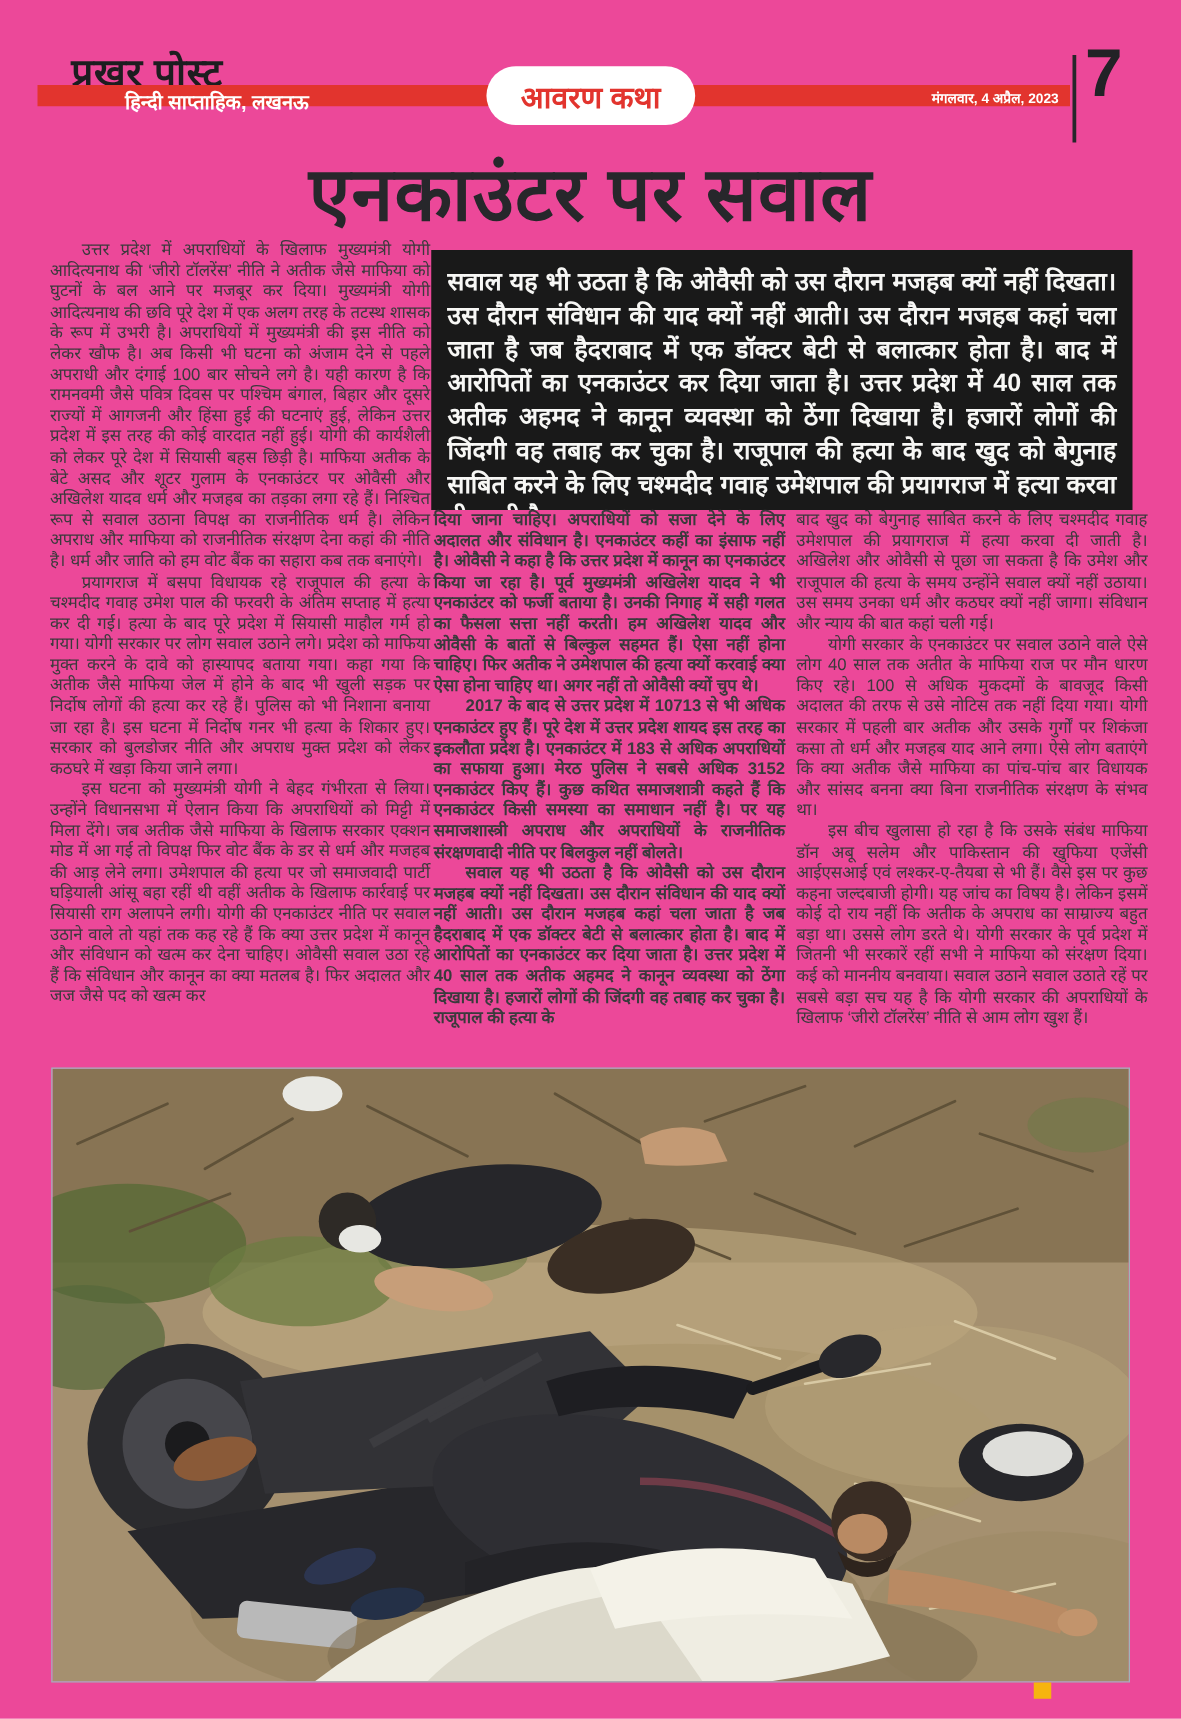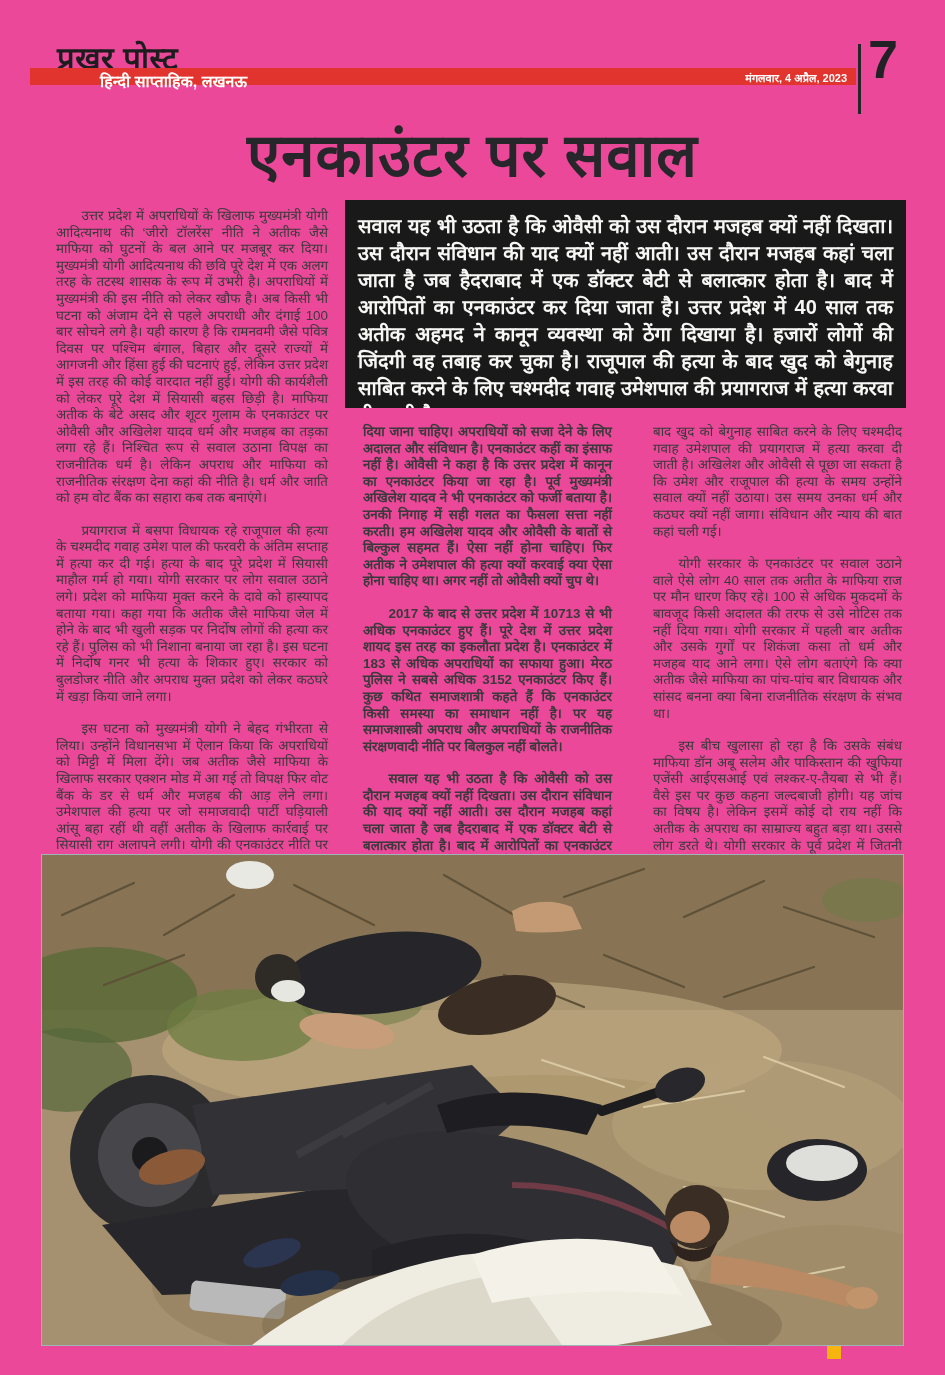--- a/index.html
+++ b/index.html
@@ -22,36 +22,37 @@
 
   
   .quote-box{position:absolute;left:345px;top:200px;width:561px;height:208px;background:#191919;box-sizing:border-box;
     padding:13px 13px;color:#f7f7f5;font-size:20px;line-height:27px;font-weight:700;text-align:justify;overflow:hidden;}
 
   
   .col{position:absolute;top:408px;width:281px;color:#3a3a3c;font-size:13.4px;line-height:16.6px;text-align:justify;}
   .col-left{left:40px;top:192px;width:304px;height:624px;}
   .col-mid{left:347px;height:398px;font-weight:bold;}
   .col-right{left:637px;height:398px;}
-  .col p{margin:16px;}
+  .col p{margin:0;}
   .col p.indent{text-indent:1.9em;}
 
   
   .photo{position:absolute;left:42px;top:855px;width:861px;height:490px;outline:1px solid #9fb4ba;}
   .photo svg{display:block;}
   .corner-square{position:absolute;left:827px;top:1346px;width:14px;height:13px;background:#f6b40e;}
 </style>
 </head>
 <body>
 
 <div class="page">
 
   <div class="masthead">प्रखर पोस्ट</div>
   <div class="redbar"></div>
   <div class="masthead-sub">हिन्दी साप्ताहिक, लखनऊ</div>
+  <div class="section-badge">आवरण कथा</div>
   <div class="issue-date">मंगलवार, 4 अप्रैल, 2023</div>
   <div class="pagenum-rule"></div>
   <div class="pagenum">7</div>
 
   <div class="headline">एनकाउंटर पर सवाल</div>
 
   <div class="quote-box">सवाल यह भी उठता है कि ओवैसी को उस दौरान मजहब क्यों नहीं दिखता। उस दौरान संविधान की याद क्यों नहीं आती। उस दौरान मजहब कहां चला जाता है जब हैदराबाद में एक डॉक्टर बेटी से बलात्कार होता है। बाद में आरोपितों का एनकाउंटर कर दिया जाता है। उत्तर प्रदेश में 40 साल तक अतीक अहमद ने कानून व्यवस्था को ठेंगा दिखाया है। हजारों लोगों की जिंदगी वह तबाह कर चुका है। राजूपाल की हत्या के बाद खुद को बेगुनाह साबित करने के लिए चश्मदीद गवाह उमेशपाल की प्रयागराज में हत्या करवा दी जाती है।</div>
 
   <div class="col col-left">
     <p class="indent">उत्तर प्रदेश में अपराधियों के खिलाफ मुख्यमंत्री योगी आदित्यनाथ की ‘जीरो टॉलरेंस’ नीति ने अतीक जैसे माफिया को घुटनों के बल आने पर मजबूर कर दिया। मुख्यमंत्री योगी आदित्यनाथ की छवि पूरे देश में एक अलग तरह के तटस्थ शासक के रूप में उभरी है। अपराधियों में मुख्यमंत्री की इस नीति को लेकर खौफ है। अब किसी भी घटना को अंजाम देने से पहले अपराधी और दंगाई 100 बार सोचने लगे है। यही कारण है कि रामनवमी जैसे पवित्र दिवस पर पश्चिम बंगाल, बिहार और दूसरे राज्यों में आगजनी और हिंसा हुई की घटनाएं हुई, लेकिन उत्तर प्रदेश में इस तरह की कोई वारदात नहीं हुई। योगी की कार्यशैली को लेकर पूरे देश में सियासी बहस छिड़ी है। माफिया अतीक के बेटे असद और शूटर गुलाम के एनकाउंटर पर ओवैसी और अखिलेश यादव धर्म और मजहब का तड़का लगा रहे हैं। निश्चित रूप से सवाल उठाना विपक्ष का राजनीतिक धर्म है। लेकिन अपराध और माफिया को राजनीतिक संरक्षण देना कहां की नीति है। धर्म और जाति को हम वोट बैंक का सहारा कब तक बनाएंगे।</p>

